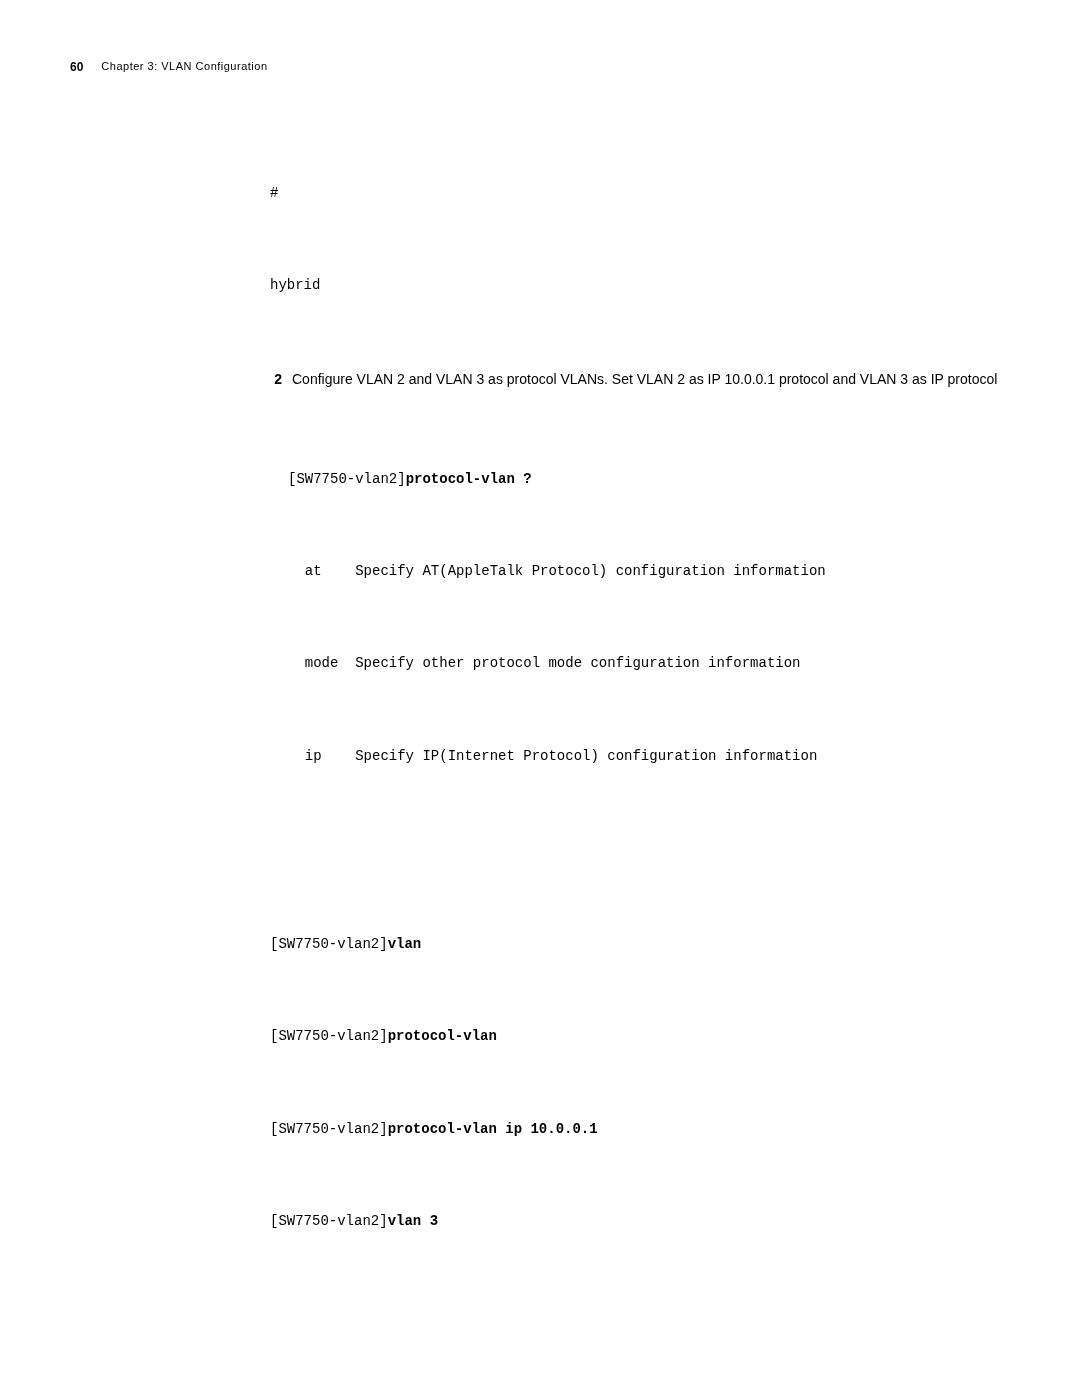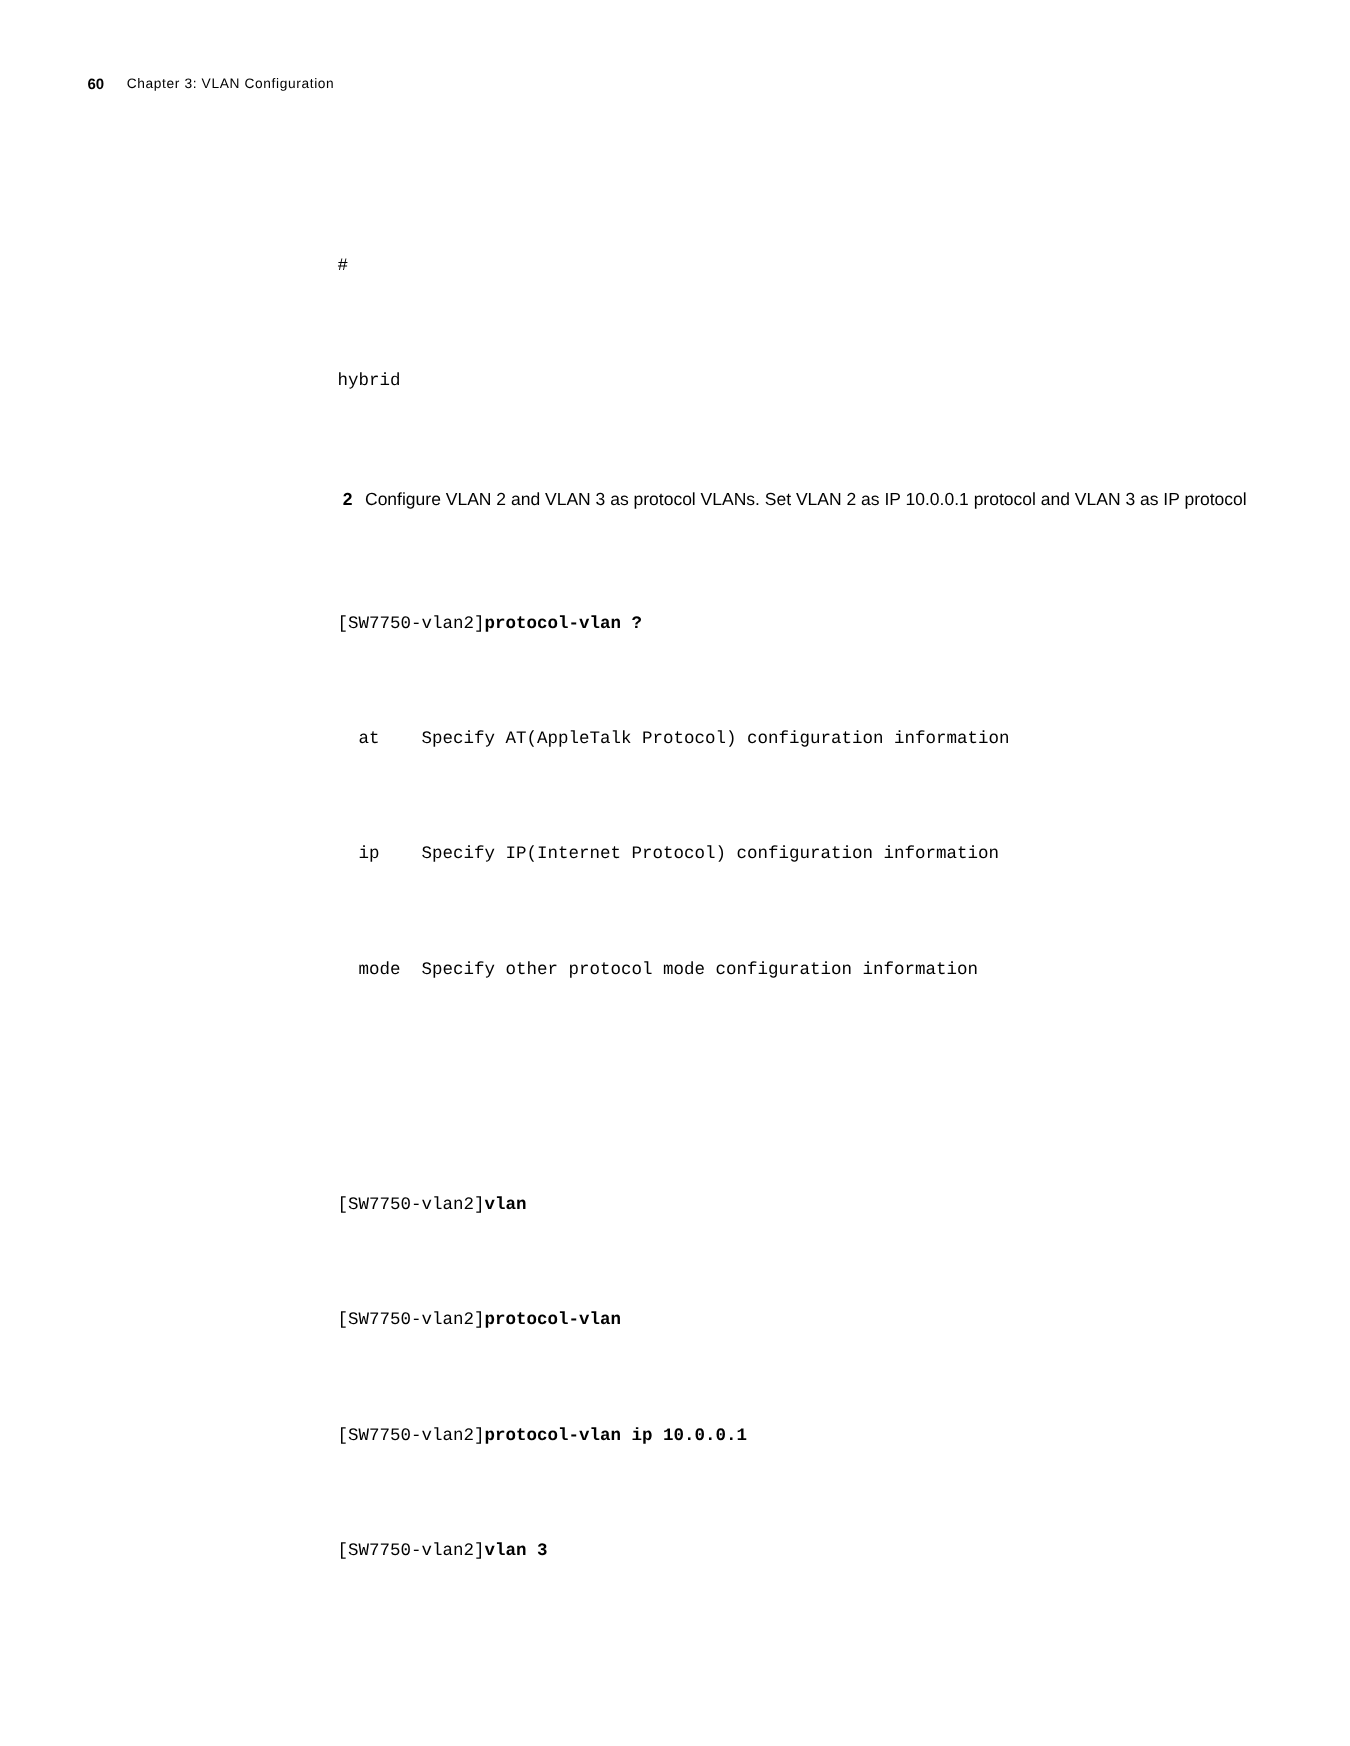--- a/index.html
+++ b/index.html
@@ -7,24 +7,24 @@
       font-size: 14px;
       color: #000;
       background: #fff;
       margin: 0;
       padding: 60px 70px 60px 70px;
       width: 1080px;
       box-sizing: border-box;
     }
     .page-header {
       display: flex;
-      align-items: center;
+      align-items: flex-start;
       gap: 18px;
       font-size: 12px;
-      margin-bottom: 62px;
+      margin-bottom: 42px;
     }
     .page-num {
       font-weight: bold;
     }
     .chapter-line {
       letter-spacing: 0.5px;
       font-size: 11px;
     }
     .content {
       margin-left: 200px;
@@ -45,21 +45,21 @@
       line-height: 1.4;
     }
     .step-num {
       font-weight: bold;
       min-width: 12px;
       text-align: right;
     }
     .step-text {
       flex: 1;
     }
-    .indent-1 { }
+    .indent-1 { margin-left: 18px; }
     .bold { font-weight: bold; }
     .tight { line-height: 2.2; }
     .section-gap { height: 14px; }
   </style>
 </head>
 <body>
 
 <div class="page-header">
   <span class="page-num">60</span>
   <span class="chapter-line smallcaps">Chapter 3: VLAN Configuration</span>
@@ -73,22 +73,22 @@
   </div>
 
   <div class="step">
     <div class="step-num">2</div>
     <div class="step-text">Configure VLAN 2 and VLAN 3 as protocol VLANs. Set VLAN 2 as IP 10.0.0.1 protocol and VLAN 3 as IP protocol</div>
   </div>
 
   <div class="code code-block indent-1">
     <div><span>[SW7750-vlan2]</span><span class="bold">protocol-vlan ?</span></div>
     <div>  at    Specify AT(AppleTalk Protocol) configuration information</div>
+    <div>  mode  Specify other protocol mode configuration information</div>
     <div>  ip    Specify IP(Internet Protocol) configuration information</div>
-    <div>  mode  Specify other protocol mode configuration information</div>
   </div>
 
   <div class="section-gap"></div>
   <div class="section-gap"></div>
 
   <div class="code code-block tight">
     <div><span>[SW7750-vlan2]</span><span class="bold">vlan</span></div>
     <div><span>[SW7750-vlan2]</span><span class="bold">protocol-vlan</span></div>
     <div><span>[SW7750-vlan2]</span><span class="bold">protocol-vlan ip 10.0.0.1</span></div>
     <div><span>[SW7750-vlan2]</span><span class="bold">vlan 3</span></div>

